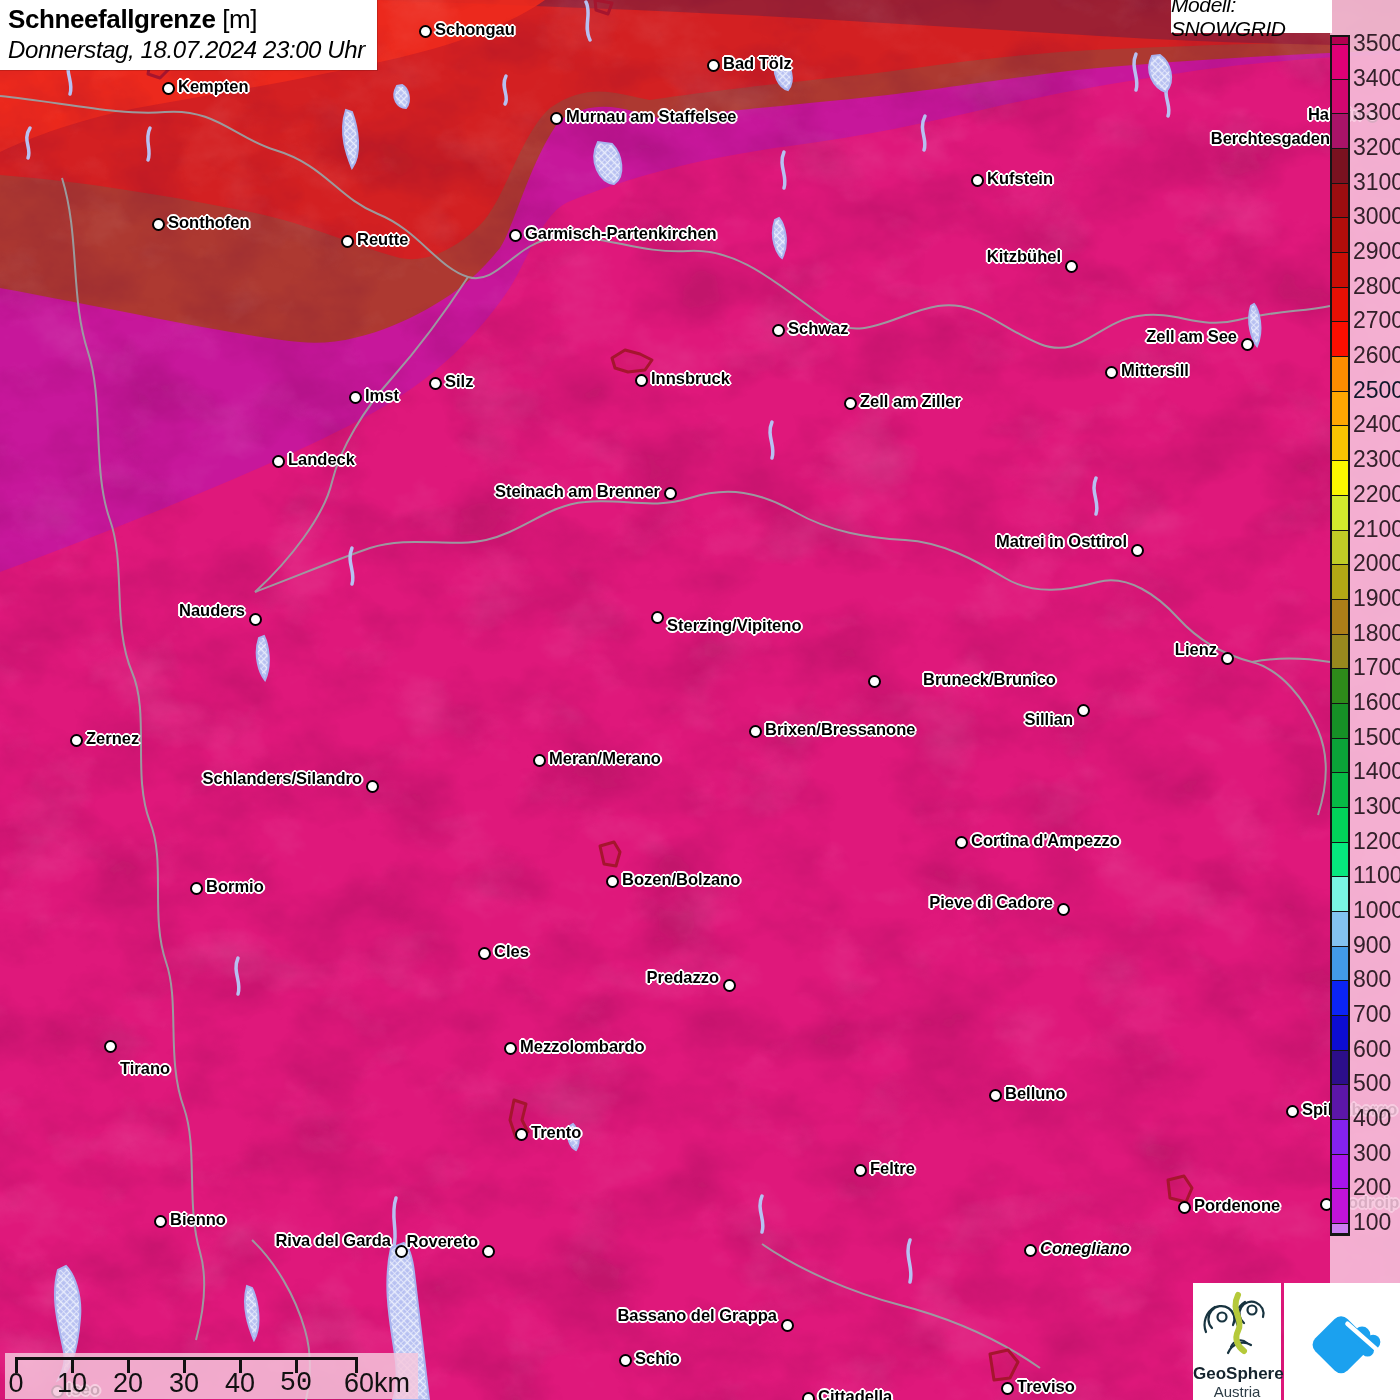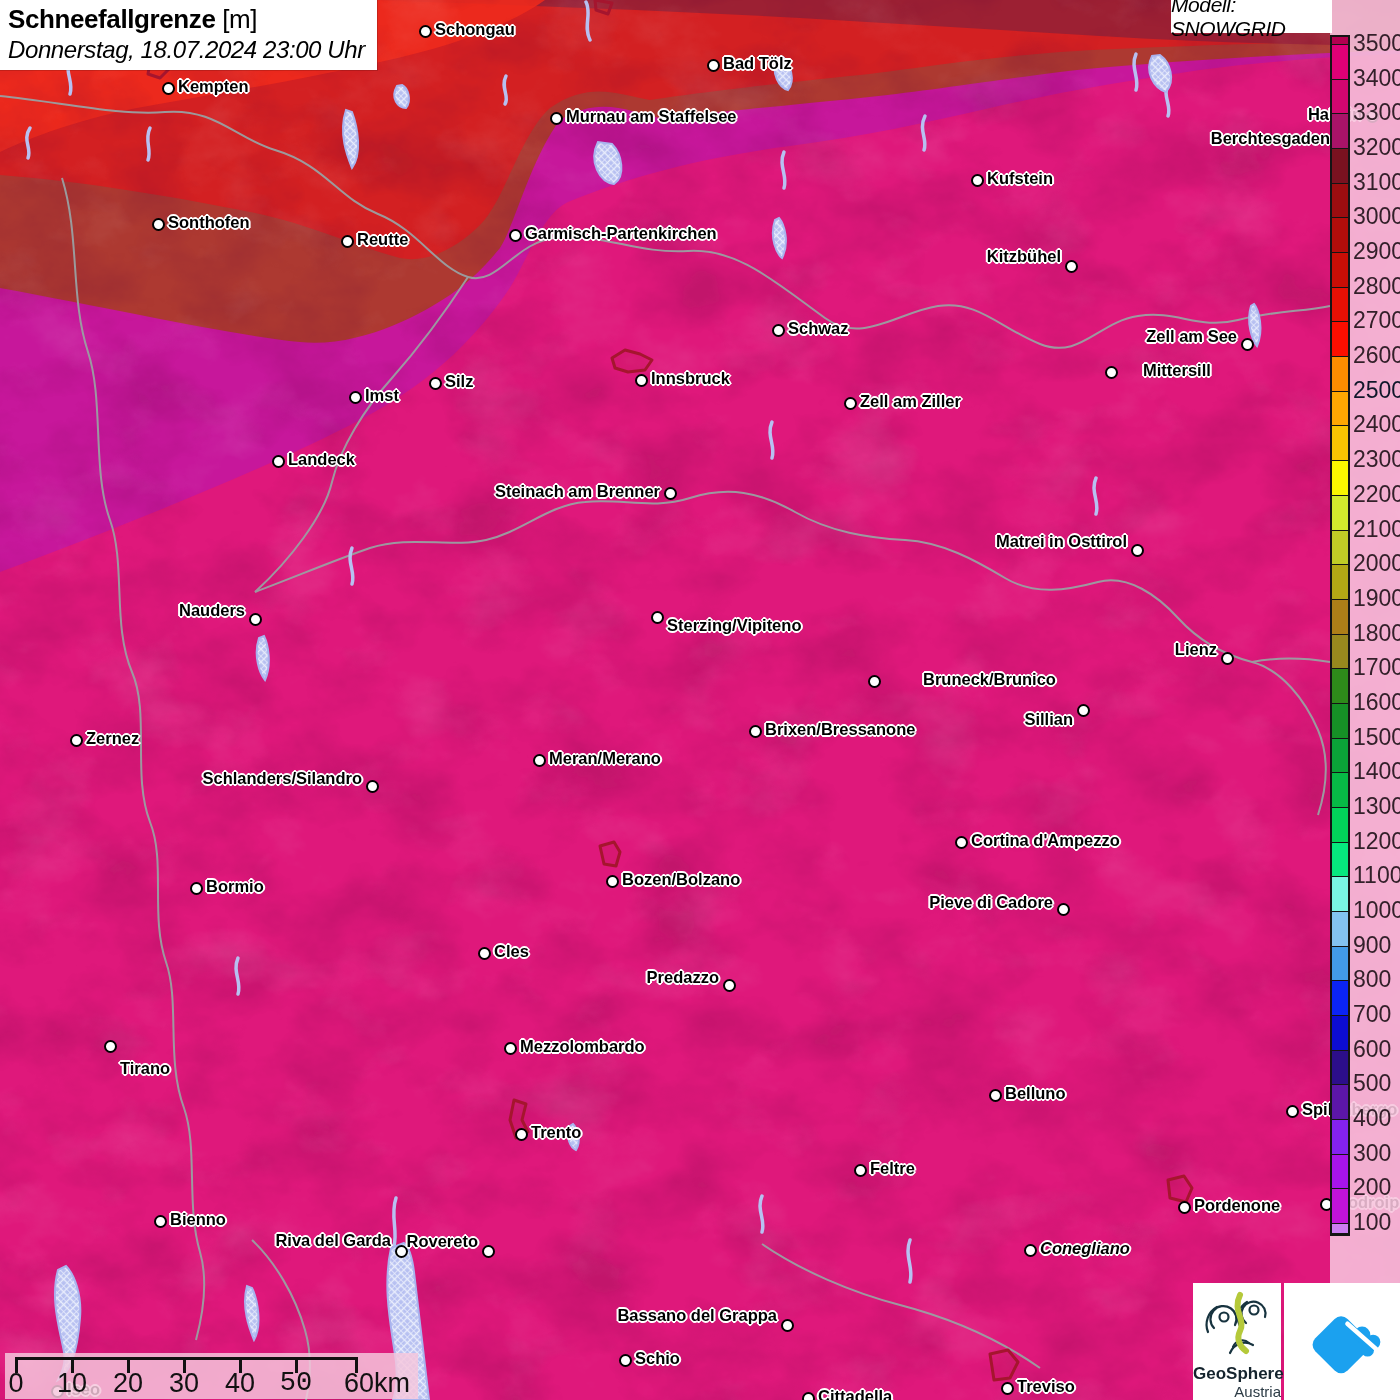--- a/index.html
+++ b/index.html
@@ -32,21 +32,21 @@
   .ltick{position:absolute;left:23px;width:46px;height:28px;font-size:23px;color:#33202a;
          line-height:28px;}
   
   #scalebar{position:absolute;left:5px;top:1353px;width:413px;height:46px;z-index:40;
             background:rgba(246,199,221,.84);}
   #sb-line{position:absolute;left:11px;top:4px;width:341px;border-top:3px solid #111;}
   .sb-tick{position:absolute;top:4px;width:3px;height:16px;background:#111;}
   .sb-lbl{position:absolute;top:15px;transform:translateX(-50%);font-size:27px;color:#111;}
   
   .logo-box{position:absolute;top:1283px;height:117px;background:#fff;z-index:60;}
-  #geosphere-box{left:1193px;width:88px;text-align:right;}
+  #geosphere-box{left:1193px;width:88px;text-align:center;}
   #partner-box{left:1284px;width:116px;display:flex;align-items:center;justify-content:center;}
   #geo-l1{font-weight:bold;font-size:17px;color:#15242e;line-height:18px;}
   #geo-l2{font-size:15px;color:#2c3b45;line-height:17px;}
 </style>
 </head>
 <body>
 
 <div id="stage">
 
   <svg id="map-svg" width="1400" height="1400" viewBox="0 0 1400 1400">
@@ -183,21 +183,21 @@
       <div class="city" style="left: 778px; top: 312px;">
         <span class="dot"></span>
         <span class="lbl" style="top: -11px; left: 10px;">Schwaz</span>
       </div>
       <div class="city" style="left: 1247px; top: 326px;">
         <span class="dot"></span>
         <span class="lbl" style="top: -17px; right: 10px;">Zell am See</span>
       </div>
       <div class="city" style="left: 1111px; top: 354px;">
         <span class="dot"></span>
-        <span class="lbl" style="top: -11px; left: 10px; margin-left: 22px;">Mittersill</span>
+        <span class="lbl" style="top: -11px; left: 10px;">Mittersill</span>
       </div>
       <div class="city" style="left: 435px; top: 365px;">
         <span class="dot"></span>
         <span class="lbl" style="top: -11px; left: 10px;">Silz</span>
       </div>
       <div class="city" style="left: 641px; top: 362px;">
         <span class="dot"></span>
         <span class="lbl" style="top: -11px; left: 10px;">Innsbruck</span>
       </div>
       <div class="city" style="left: 355px; top: 379px;">

